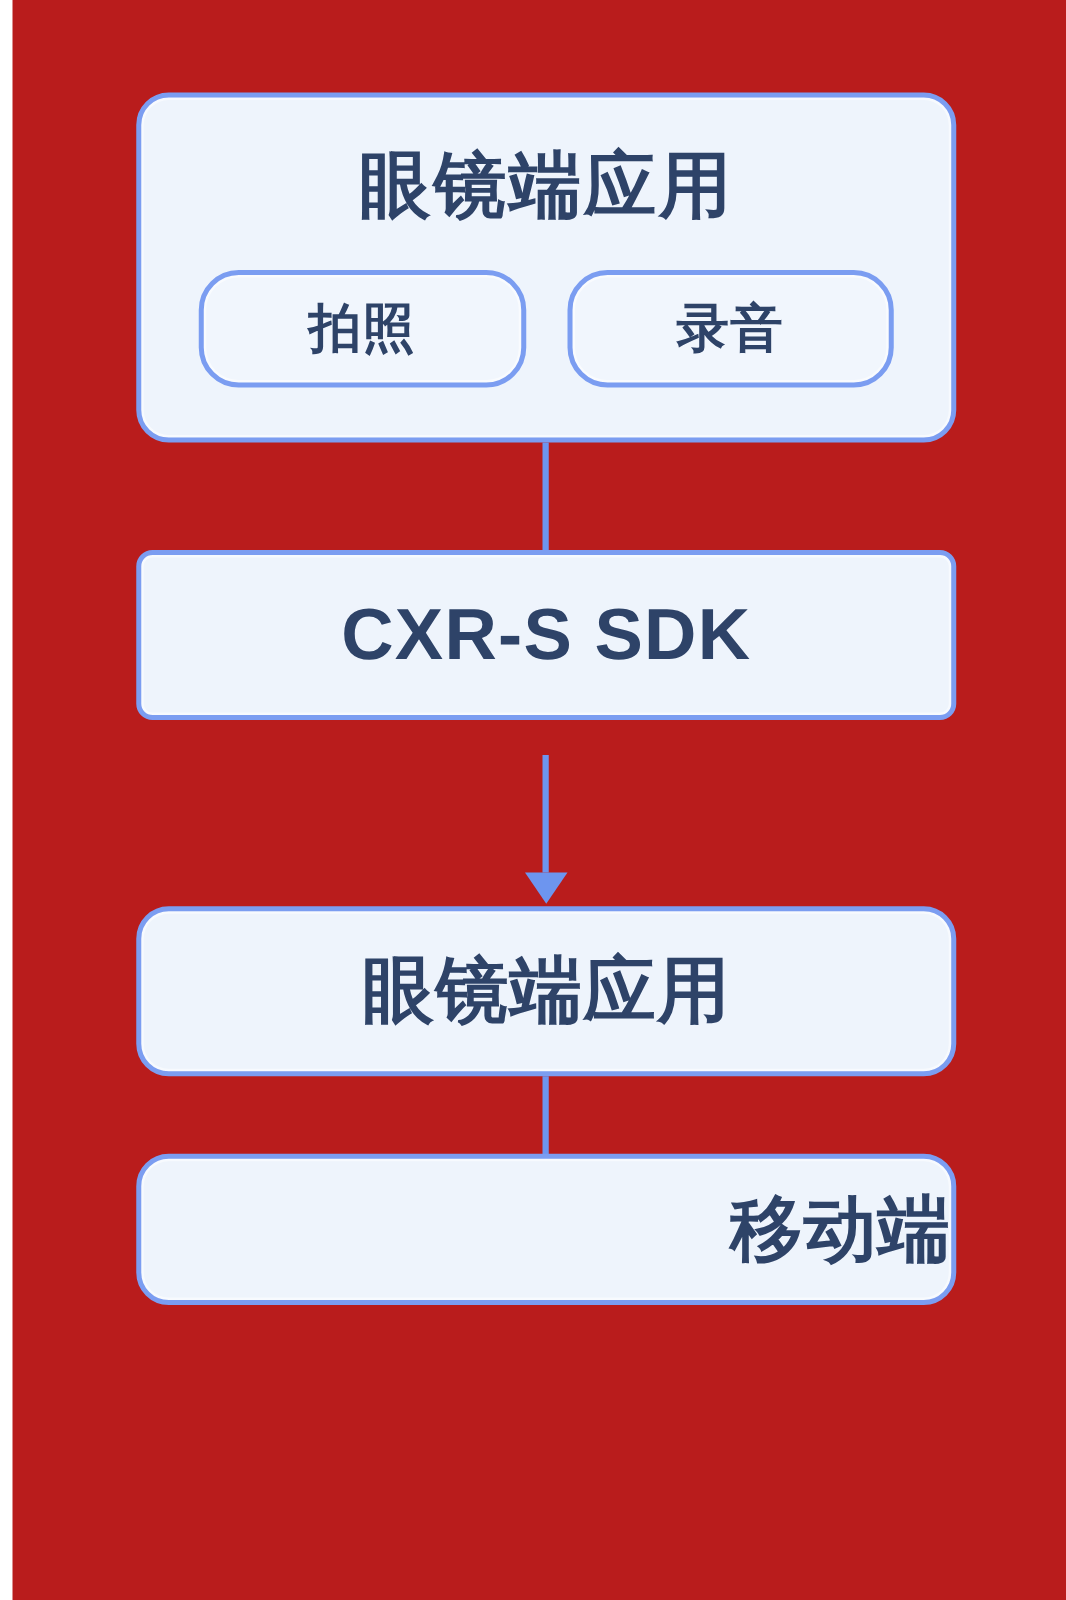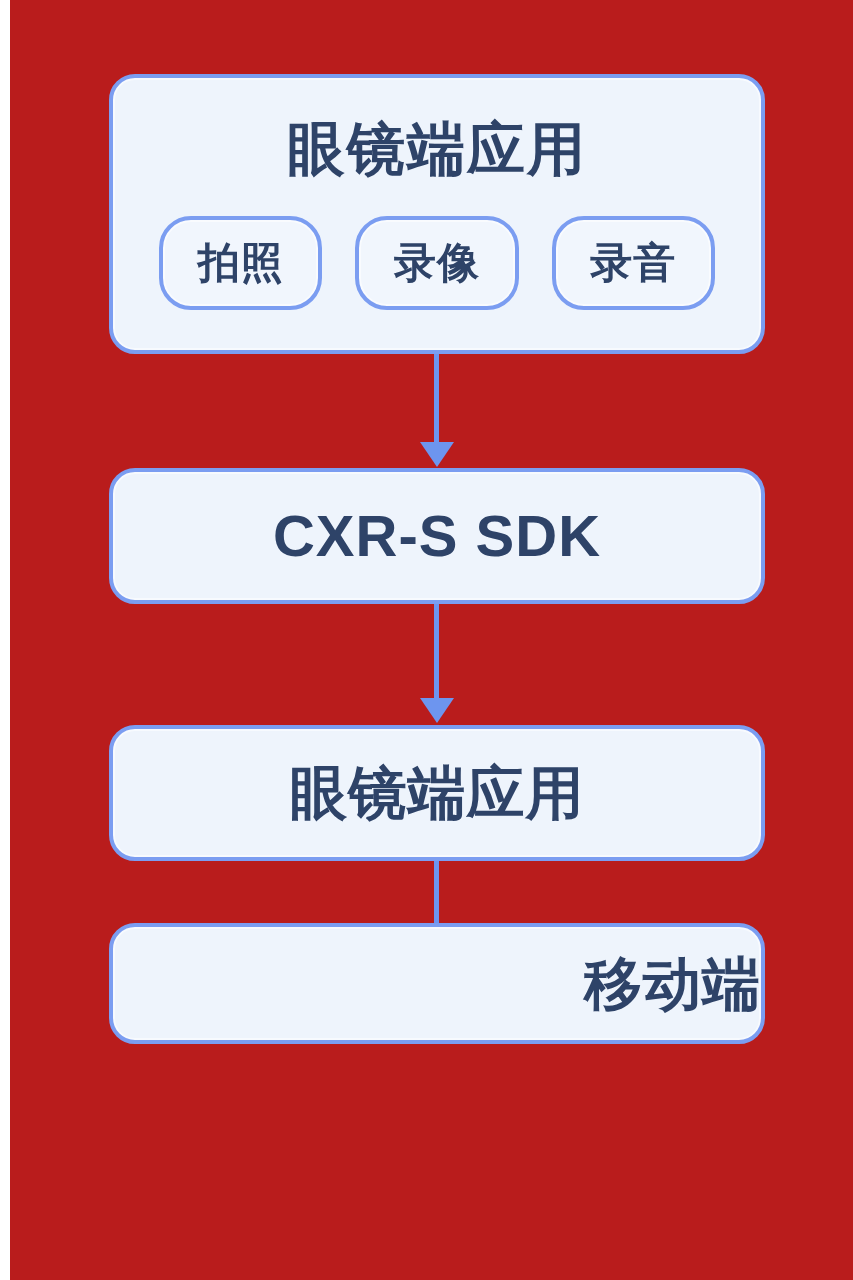--- a/index.html
+++ b/index.html
@@ -67,21 +67,21 @@
     border-radius: 32px;
     box-shadow: inset 0 0 0 2px rgba(255,255,255,0.55);
     display: flex;
     align-items: center;
     justify-content: center;
     font-size: 42px;
     font-weight: 700;
     color: #2e4368;
     letter-spacing: 1px;
   }
-  .node-2 { top: 468px;  height: 136px; }
+  .node-2 { top: 440px;  height: 136px; border-radius: 13px; }
   .node-3 { top: 725px;  height: 136px; }
   .node-4 { top: 923px;  height: 121px; justify-content: flex-end; }
 
   
   .arrow {
     position: absolute;
     left: 0;
     width: 853px;
     display: flex;
     flex-direction: column;
@@ -108,23 +108,20 @@
 
 <div class="canvas">
 
   <div class="node node-top">
     <div class="node-title">眼镜端应用</div>
     <div class="sub-row">
       <div class="sub-box">
         <span>拍照</span>
       </div>
       <div class="sub-box">
-        <span>录像</span>
-      </div>
-      <div class="sub-box">
         <span>录音</span>
       </div>
     </div>
   </div>
 
   <div class="arrow arrow-1">
     <div class="line"></div>
     <div class="head"></div>
   </div>
 

